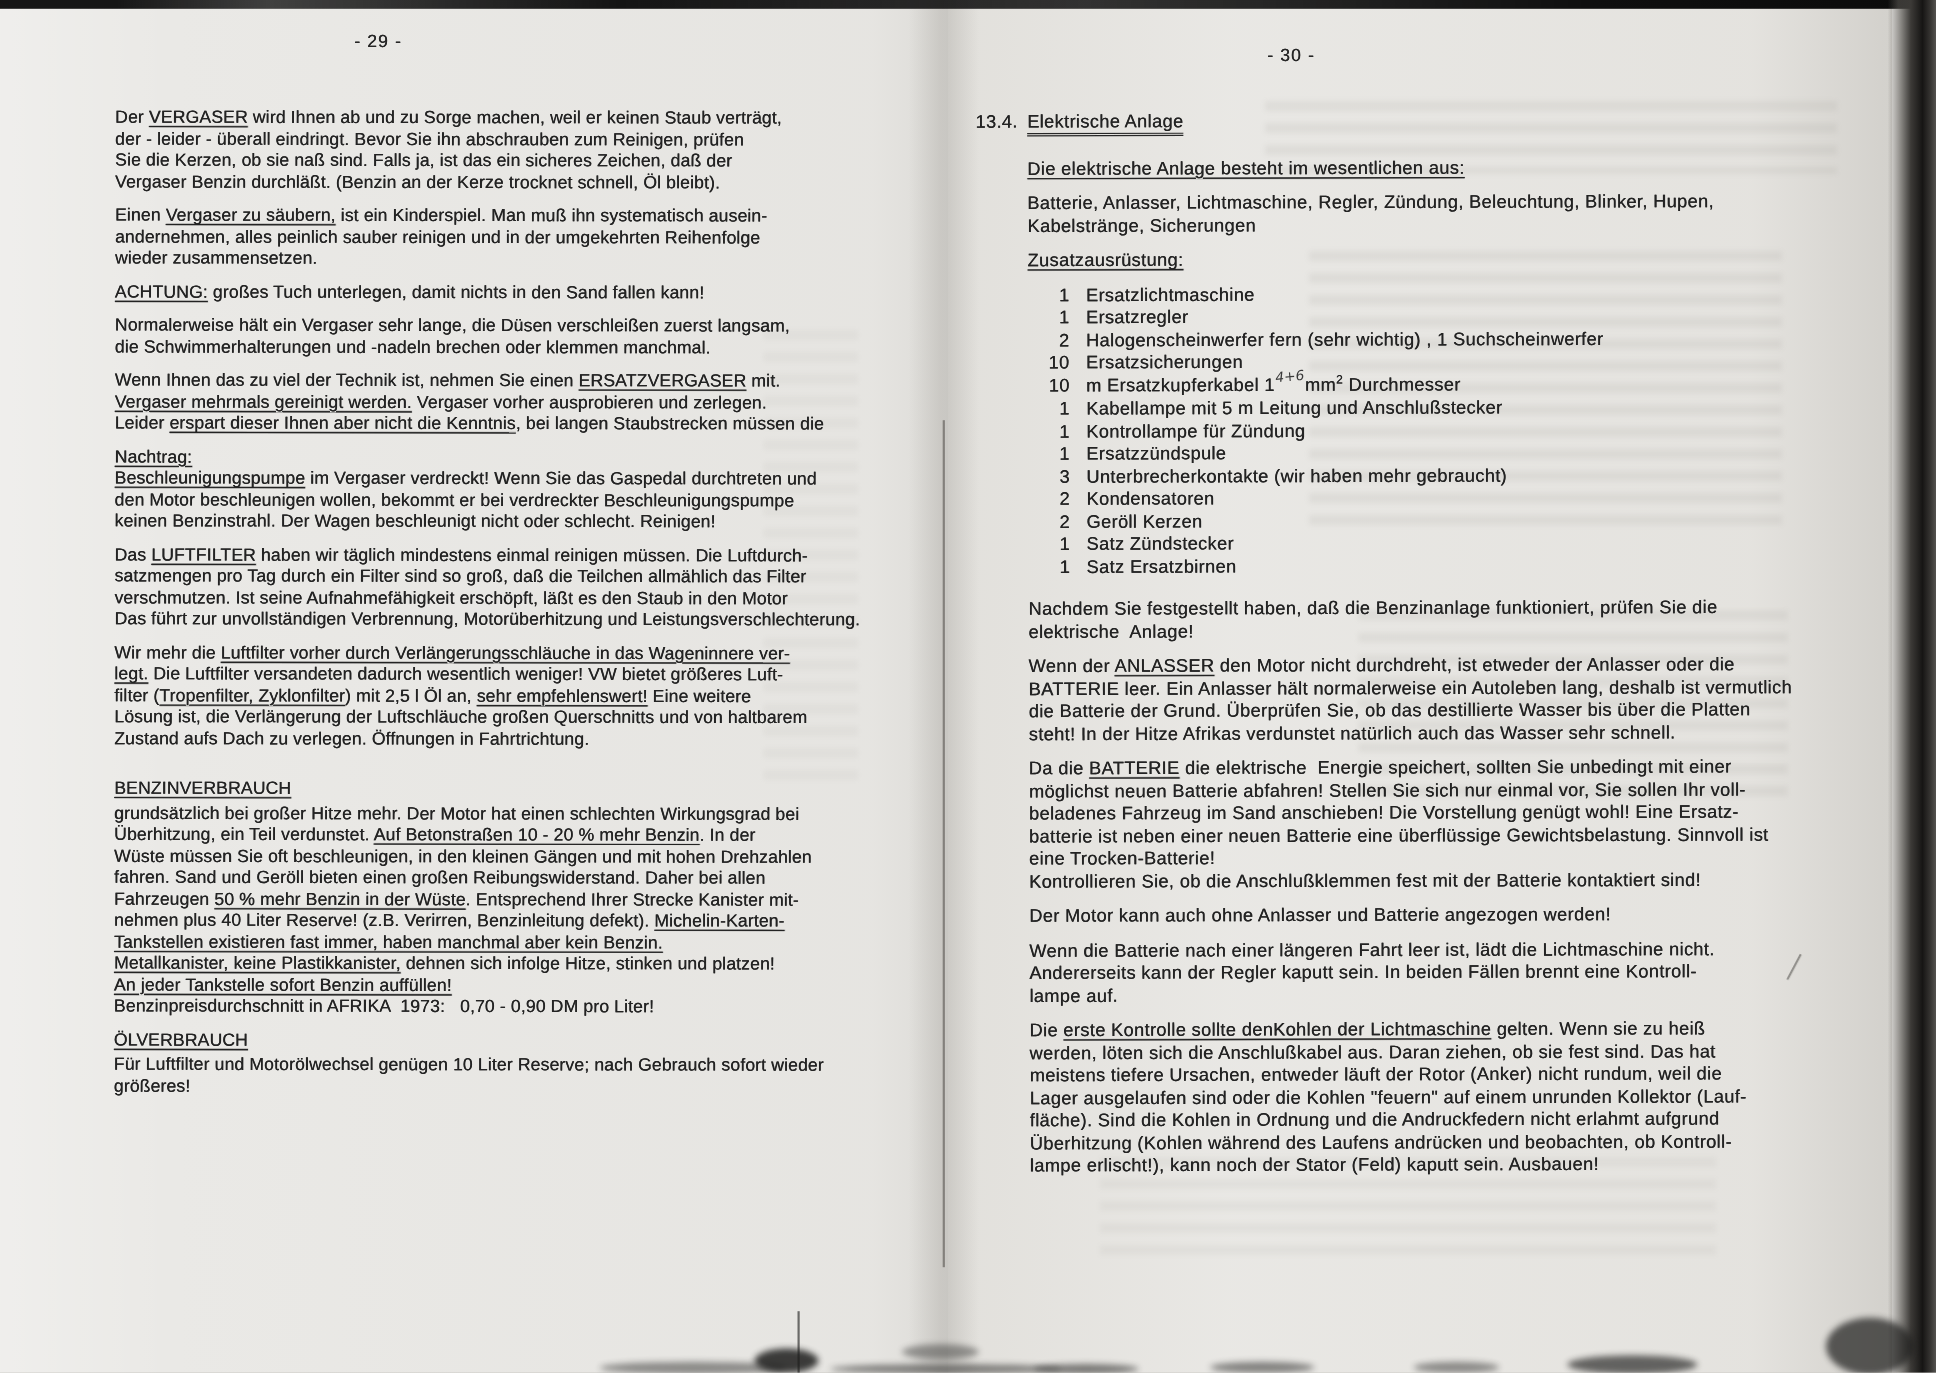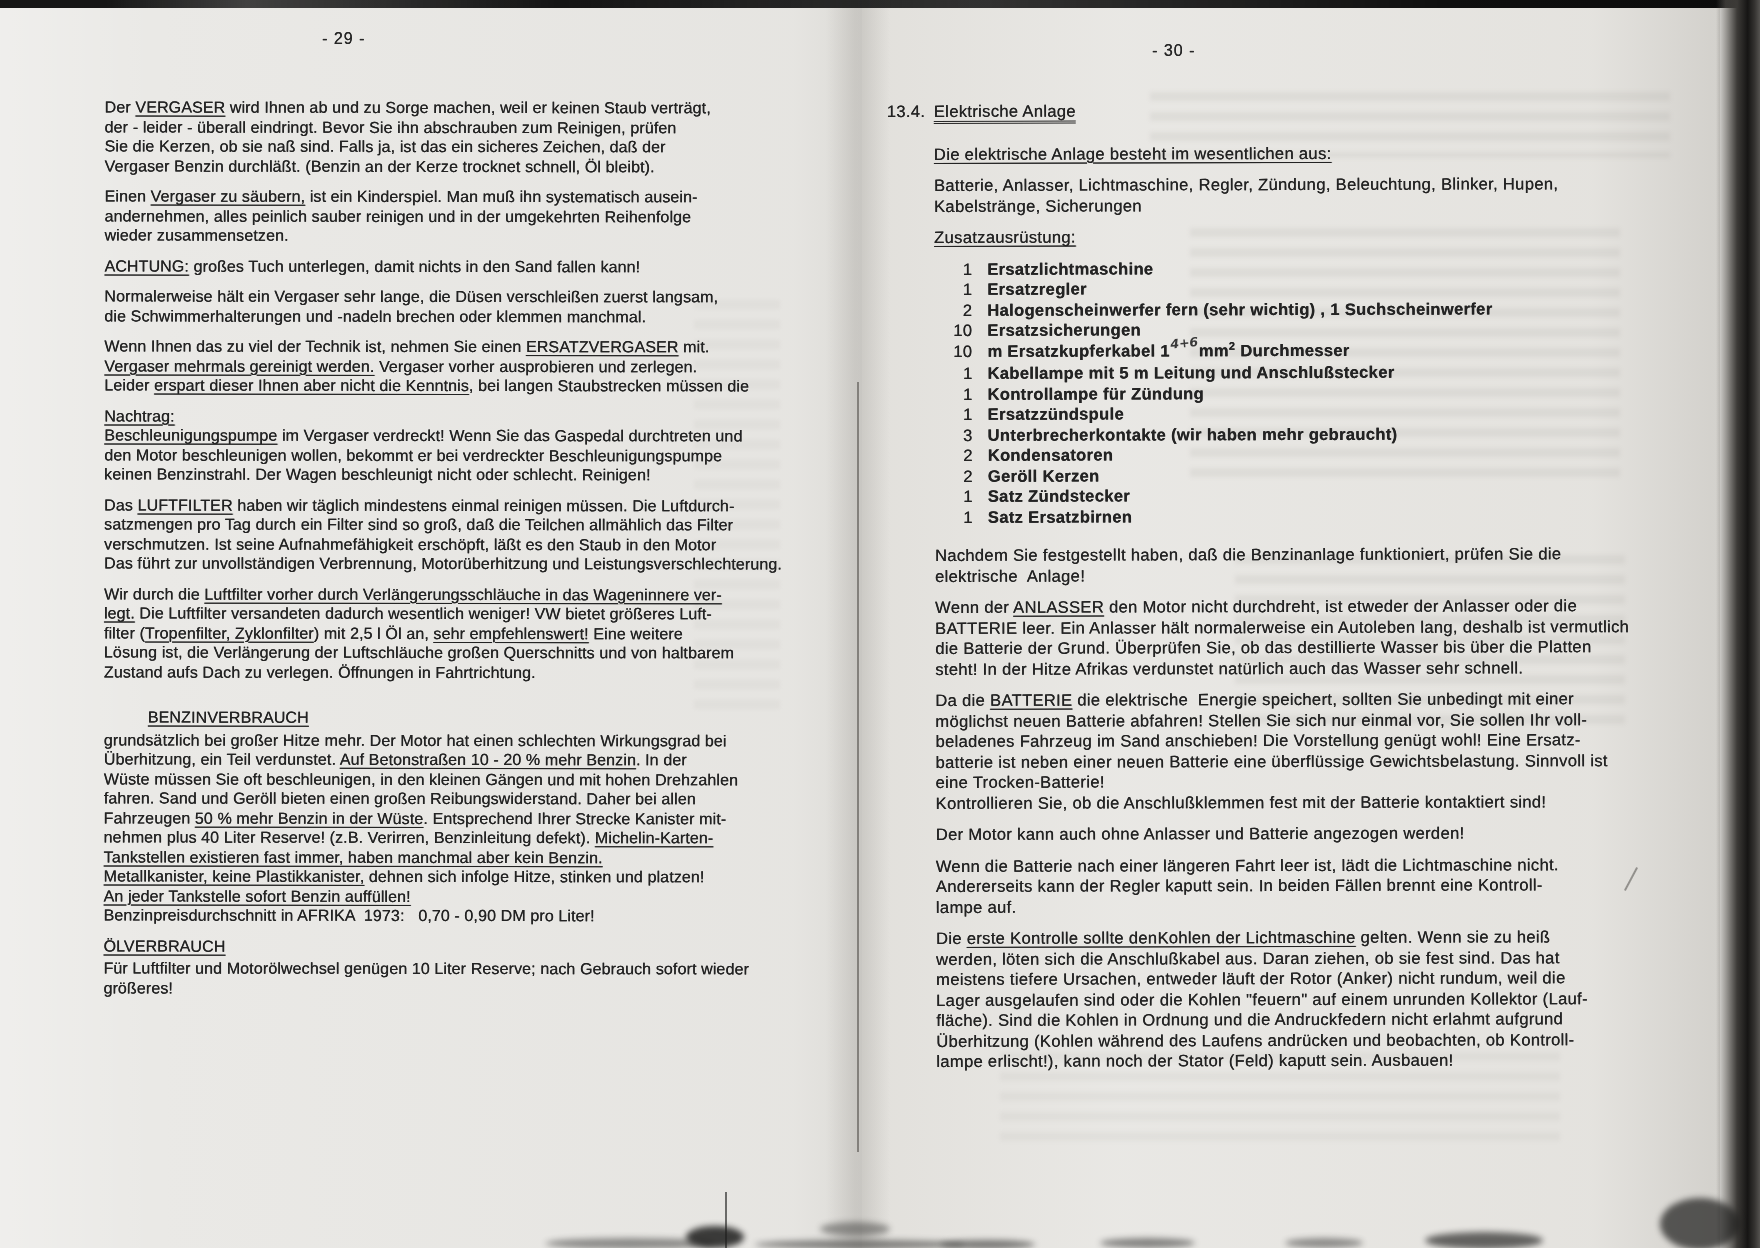--- a/index.html
+++ b/index.html
@@ -40,21 +40,21 @@
   .u{text-decoration:underline;text-underline-offset:3px;text-decoration-thickness:1.3px;}
   .sup{font-size:11px;vertical-align:super;line-height:0;}
   .hand{display:inline-block;font-family:"DejaVu Sans",sans-serif;font-style:italic;font-size:12.5px;
     transform:translateY(-9px) rotate(-5deg);color:#3a3a3a;letter-spacing:0;margin:0 1px 0 0;text-shadow:none;}
   .sect{margin:0 0 22px 0;}
   .sect-num{display:inline-block;width:47px;}
   .sect-title{border-bottom:3.5px double #272727;padding-bottom:1px;}
   .list{margin-bottom:18px;padding-left:14px;}
   .lrow{display:flex;}
   .q{width:24px;text-align:right;margin-right:15px;flex:0 0 auto;}
-  .it{white-space:pre;font-weight:bold;}
+  .it{white-space:pre;}
 </style>
 </head>
 <body>
 
 <div id="scan">
   <div class="tint-left"></div>
   <div class="tint-right"></div>
 
   <div class="ghost" style="left:1150px;top:92px;width:520px;height:66px;"></div>
   <div class="ghost" style="left:1190px;top:228px;width:430px;height:255px;"></div>
@@ -114,27 +114,27 @@
         <div class="line"><span class="run">den Motor beschleunigen wollen, bekommt er bei verdreckter Beschleunigungspumpe</span></div>
         <div class="line"><span class="run">keinen Benzinstrahl. Der Wagen beschleunigt nicht oder schlecht. Reinigen!</span></div>
       </div>
       <div class="para">
         <div class="line"><span class="run">Das </span><span class="run u">LUFTFILTER</span><span class="run"> haben wir täglich mindestens einmal reinigen müssen. Die Luftdurch-</span></div>
         <div class="line"><span class="run">satzmengen pro Tag durch ein Filter sind so groß, daß die Teilchen allmählich das Filter</span></div>
         <div class="line"><span class="run">verschmutzen. Ist seine Aufnahmefähigkeit erschöpft, läßt es den Staub in den Motor</span></div>
         <div class="line"><span class="run">Das führt zur unvollständigen Verbrennung, Motorüberhitzung und Leistungsverschlechterung.</span></div>
       </div>
       <div class="para">
-        <div class="line"><span class="run">Wir durch die </span><span class="run u">Luftfilter vorher durch Verlängerungsschläuche in das Wageninnere ver-</span></div>
+        <div class="line"><span class="run">Wir mehr die </span><span class="run u">Luftfilter vorher durch Verlängerungsschläuche in das Wageninnere ver-</span></div>
         <div class="line"><span class="run u">legt.</span><span class="run"> Die Luftfilter versandeten dadurch wesentlich weniger! VW bietet größeres Luft-</span></div>
         <div class="line"><span class="run">filter (</span><span class="run u">Tropenfilter, Zyklonfilter</span><span class="run">) mit 2,5 l Öl an, </span><span class="run u">sehr empfehlenswert!</span><span class="run"> Eine weitere</span></div>
         <div class="line"><span class="run">Lösung ist, die Verlängerung der Luftschläuche großen Querschnitts und von haltbarem</span></div>
         <div class="line"><span class="run">Zustand aufs Dach zu verlegen. Öffnungen in Fahrtrichtung.</span></div>
       </div>
-      <div class="para heading" style="margin-top: 26px; margin-left: 44px;">
+      <div class="para heading" style="margin-top: 26px;">
         <div class="line"><span class="run u">BENZINVERBRAUCH</span></div>
       </div>
       <div class="para">
         <div class="line"><span class="run">grundsätzlich bei großer Hitze mehr. Der Motor hat einen schlechten Wirkungsgrad bei</span></div>
         <div class="line"><span class="run">Überhitzung, ein Teil verdunstet. </span><span class="run u">Auf Betonstraßen 10 - 20 % mehr Benzin</span><span class="run">. In der</span></div>
         <div class="line"><span class="run">Wüste müssen Sie oft beschleunigen, in den kleinen Gängen und mit hohen Drehzahlen</span></div>
         <div class="line"><span class="run">fahren. Sand und Geröll bieten einen großen Reibungswiderstand. Daher bei allen</span></div>
         <div class="line"><span class="run">Fahrzeugen </span><span class="run u">50 % mehr Benzin in der Wüste</span><span class="run">. Entsprechend Ihrer Strecke Kanister mit-</span></div>
         <div class="line"><span class="run">nehmen plus 40 Liter Reserve! (z.B. Verirren, Benzinleitung defekt). </span><span class="run u">Michelin-Karten-</span></div>
         <div class="line"><span class="run u">Tankstellen existieren fast immer, haben manchmal aber kein Benzin.</span></div>

